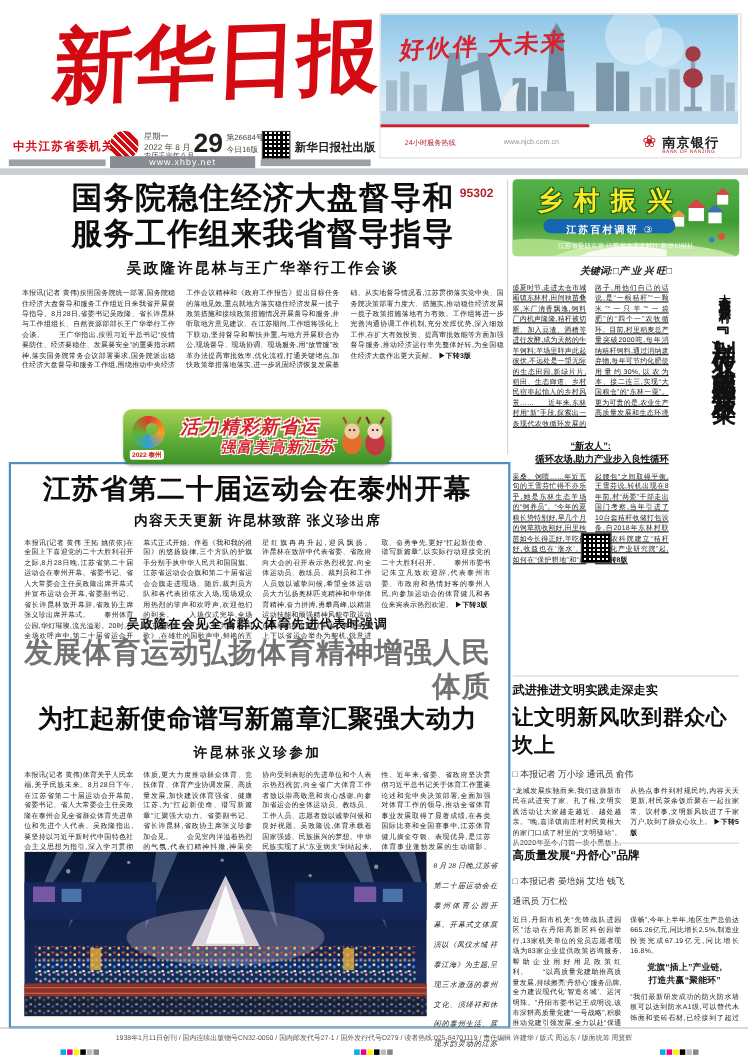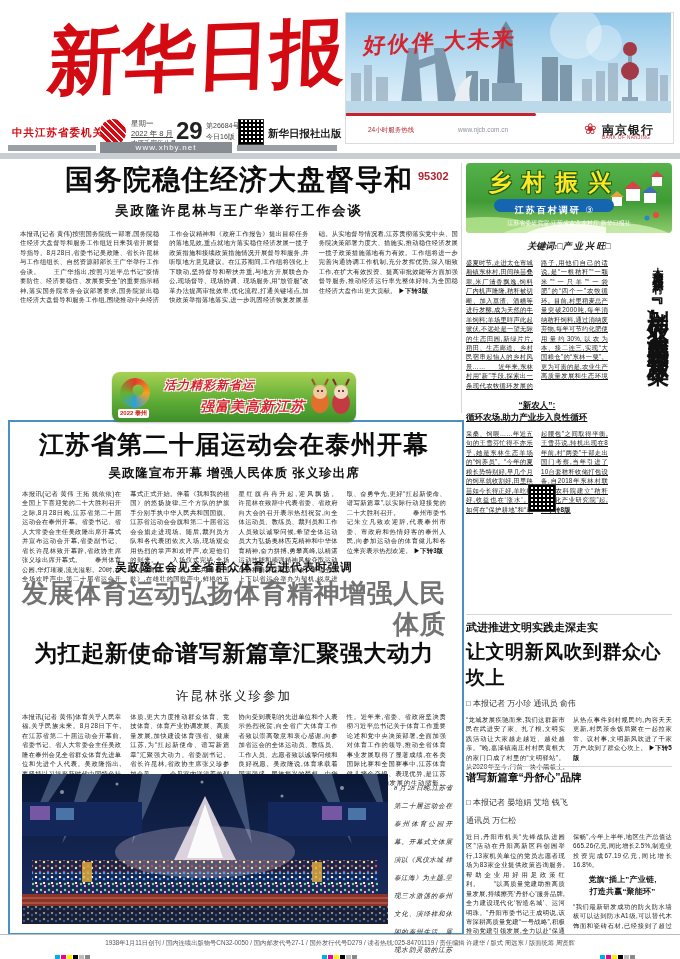--- a/index.html
+++ b/index.html
@@ -30,21 +30,21 @@
   <div class="abs serif" style="left:48px;top:4px;width:300px;font-size:74px;font-weight:bold;color:#d40a12;
               transform:skewX(-4deg) rotate(-2deg);letter-spacing:0px;line-height:1.45;">新华日报</div>
 
   <div class="abs" style="left:12px;top:126px;font-size:10.5px;font-weight:bold;color:#d40a12;letter-spacing:1px;">中共江苏省委机关报</div>
 
   <div class="abs" style="left:100px;top:119px;width:26px;height:26px;border-radius:50%;background:#d40a12;
               background-image:repeating-linear-gradient(45deg,rgba(255,255,255,.9) 0 1.5px,transparent 1.5px 5px);"></div>
 
   <div class="abs" style="left:131px;top:119px;width:46px;line-height:1.3;">
     <div style="font-size:7.5px;color:#444;">星期一</div>
-    <div style="font-size:7.5px;color:#444;text-decoration:underline;">2022 年 8 月</div>
+    <div style="font-size:7.5px;color:#444;">2022 年 8 月</div>
     <div style="font-size:6.5px;color:#444;">农历壬寅年八月初三</div>
   </div>
   <div class="abs" style="left:176px;top:117px;font-size:24px;font-weight:bold;color:#222;">29</div>
   <div class="abs" style="left:206px;top:121px;width:52px;line-height:1.5;">
     <div style="font-size:7px;color:#444;">第26684号</div>
     <div style="font-size:7px;color:#444;">今日16版</div>
   </div>
   <div class="abs qr" style="left:238px;top:119px;width:24px;height:24px;"></div>
   <div class="abs" style="left:268px;top:127px;font-size:10.5px;font-weight:bold;color:#222;">新华日报社出版</div>
 
@@ -118,20 +118,21 @@
       <span class="abs" style="left:72px;top:6px;font-size:11px;font-weight:bold;color:#b2252e;margin-top:48px;">95302</span>
       <span class="abs" style="left:112px;top:10px;font-size:6.5px;color:#8d9299;">www.njcb.com.cn</span>
       <span class="abs" style="left:238px;top:4px;font-size:15px;color:#c4242e;">❀</span>
       <span class="abs serif" style="left:256px;top:6px;font-size:12px;font-weight:bold;color:#222;letter-spacing:1px;">南京银行</span>
       <span class="abs" style="left:256px;top:19px;font-size:4.5px;color:#c4242e;letter-spacing:.5px;">BANK OF NANJING</span>
     </div>
   </div>
 
   <div class="abs" style="left:20px;top:163px;width:438px;">
     <div style="font-size:28px;font-weight:bold;text-align:center;letter-spacing:1px;color:#0d0d0d;line-height:1.18;">国务院稳住经济大盘督导和</div>
+    <div style="font-size:28px;font-weight:bold;text-align:center;letter-spacing:1px;color:#0d0d0d;line-height:1.18;">服务工作组来我省督导指导</div>
     <div class="serif" style="font-size:13.5px;font-weight:bold;text-align:center;margin-top:6px;letter-spacing:2px;">吴政隆许昆林与王广华举行工作会谈</div>
     <div class="body-text cols3 jc" style="margin-top:9px;height:112px;">
       <span>本报讯(记者 黄伟)按照国务院统一部署,国务院稳住经济大盘督导和服务工作组近日来我省开展督导指导。8月28日,省委书记吴政隆、省长许昆林与工作组组长、自然资源部部长王广华举行工作会谈。　　王广华指出,按照习近平总书记“疫情要防住、经济要稳住、发展要安全”的重要指示精神,落实国务院常务会议部署要求,国务院派出稳住经济大盘督导和服务工作组,围绕推动中央经济工作会议精神和《政府工作报告》提出目标任务的落地见效,重点就地方落实稳住经济发展一揽子政策措施和接续政策措施情况开展督导和服务,并听取地方意见建议。在江苏期间,工作组将强化上下联动,坚持督导和帮扶并重,与地方开展联合办公,现场督导、现场协调、现场服务,用“放管服”改革办法提高审批效率,优化流程,打通关键堵点,加快政策举措落地落实,进一步巩固经济恢复发展基础。从实地督导情况看,江苏贯彻落实党中央、国务院决策部署力度大、措施实,推动稳住经济发展一揽子政策措施落地有力有效。工作组将进一步完善沟通协调工作机制,充分发挥优势,深入细致工作,在扩大有效投资、提高审批效能等方面加强督导服务,推动经济运行率先整体好转,为全国稳住经济大盘作出更大贡献。</span>
       <span class="jump">▶下转3版</span>
     </div>
   </div>
   <div class="abs hairline" style="left:461px;top:163px;width:1px;height:250px;"></div>
 
   <div class="abs serif" style="left:466px;top:240px;width:206px;text-align:center;font-size:9px;font-weight:bold;font-style:italic;color:#222;">关键词:□产 业 兴 旺□</div>
   <div class="abs" style="left:466px;top:163px;width:206px;height:70px;border-radius:4px;overflow:hidden;
@@ -167,39 +168,39 @@
     <div class="abs" style="right:0;top:0;width:92px;height:350px;writing-mode:vertical-rl;">
       <span style="font-size:11px;font-weight:bold;letter-spacing:2px;margin-bottom:4px;">太仓市城厢镇东林村:</span>
       <span style="font-size:22px;font-weight:bold;letter-spacing:3px;line-height:1.25;">『别样』农业,成就大国粮仓『东林一粟』</span>
     </div>
 
     <div class="abs" style="left:0;top:0;width:142px;height:354px;text-decoration:underline;">
       <div class="body-text cols2 jc" style="height:136px;">
         <span>盛夏时节,走进太仓市城厢镇东林村,田间秧苗叠翠,米厂清香飘逸,饲料厂内机声隆隆,秸秆被切断、加入豆渣、酒糟等进行发酵,成为天然的牛羊饲料;羊场里咩声此起彼伏,不远处是一望无际的生态田园,新绿片片,稻田、生态廊道、乡村民宿串起怡人的乡村风景……　　近年来,东林村用“新”手段,探索出一条现代农牧循环发展的路子,用他们自己的话说,是“一根秸秆”“一颗米”“一只羊”“一袋肥”的“四个一”农牧循环。目前,村里稻麦总产量突破2000吨,每年消纳秸秆饲料,通过消纳废弃物,每年可节约化肥使用量约30%,以农为本、接二连三,实现“大国粮仓”的“东林一粟”。更为可贵的是,农业生产高质量发展和生态环境高水平保护在这里得到生动诠释。</span>
       </div>
       <div style="font-size:8.5px;font-weight:bold;text-align:center;margin-top:6px;">“新农人”:</div>
-      <div style="font-size:8.5px;font-weight:bold;text-align:left;margin-bottom:5px;">循环农场,助力产业步入良性循环</div>
+      <div style="font-size:8.5px;font-weight:bold;text-align:right;margin-bottom:5px;">循环农场,助力产业步入良性循环</div>
       <div class="body-text cols2 jc" style="height:150px;">
         <span>采桑、饲喂……年近五旬的王雪芬忙得不亦乐乎,她是东林生态羊场的“饲养员”。“今年的夏粮长势特别好,早几个月的饲草就收割好,田里秧苗如今长得正好,羊吃得好,收益也在‘涨水’。”　　如何在“保护耕地”和“鼓起腰包”之间取得平衡,王雪芬说,转机出现在8年前,村“两委”干部走出国门考察,当年引进了10台套秸秆收储打包设备,自2018年东林村联合省农科院建立“秸秆饲料化产业研究院”起,</span>
         <span class="jump">▶下转8版</span>
       </div>
       <div class="abs qr" style="left:62px;top:226px;width:26px;height:26px;"></div>
     </div>
   </div>
 
   <div class="abs" style="left:8px;top:420px;width:452px;height:511px;border:2px solid #4a90c2;background:#fff;"></div>
 
   <div class="abs" style="left:112px;top:372px;width:244px;height:50px;border-radius:8px;
               background:linear-gradient(180deg,#a8d153 0%,#5cab35 60%,#3f8f2a 100%);box-shadow:0 1px 2px rgba(0,0,0,.25);">
     <div class="abs" style="left:8px;top:6px;width:30px;height:30px;border-radius:50%;
                 background:conic-gradient(#e4392e,#f6a21d,#2e9fd8,#63b22f,#e4392e);
                 -webkit-mask:radial-gradient(circle at 60% 40%, transparent 0 5px, #000 6px);
                 mask:radial-gradient(circle at 60% 40%, transparent 0 5px, #000 6px);"></div>
     <div class="abs" style="left:6px;top:37px;font-size:6px;color:#c21; background:#fff;padding:0 2px;border-radius:2px;font-weight:bold;">2022 泰州</div>
-    <div class="abs" style="left:52px;top:5px;font-size:12px;font-weight:bold;font-style:italic;color:#d6232e;letter-spacing:1px;
+    <div class="abs" style="left:52px;top:5px;font-size:17px;font-weight:bold;font-style:italic;color:#d6232e;letter-spacing:1px;
                 text-shadow:1px 1px 0 #fff,-1px 1px 0 #fff,1px -1px 0 #fff,-1px -1px 0 #fff;">活力精彩新省运</div>
     <div class="abs" style="left:88px;top:26px;font-size:14px;font-weight:bold;font-style:italic;color:#d6232e;letter-spacing:1px;
                 text-shadow:1px 1px 0 #fff,-1px 1px 0 #fff,1px -1px 0 #fff,-1px -1px 0 #fff;">强富美高新江苏</div>
     <svg class="abs" style="right:2px;top:4px;" width="46" height="42" viewBox="0 0 46 42">
       <g>
         <ellipse cx="12" cy="26" rx="9" ry="11" fill="#e2702c"></ellipse>
         <circle cx="12" cy="16" r="7" fill="#f5c9a0"></circle>
         <path d="M7,9 l-3,-6 M17,9 l3,-6" stroke="#a0522d" stroke-width="2" fill="none"></path>
         <circle cx="10" cy="15" r="1" fill="#222"></circle>
           <circle cx="14" cy="15" r="1" fill="#222"></circle>
@@ -209,32 +210,32 @@
         <circle cx="33" cy="16" r="7" fill="#f7d9c4"></circle>
         <path d="M28,9 l-3,-6 M38,9 l3,-6" stroke="#7d2c31" stroke-width="2" fill="none"></path>
         <circle cx="31" cy="15" r="1" fill="#222"></circle>
           <circle cx="35" cy="15" r="1" fill="#222"></circle>
       </g>
     </svg>
   </div>
 
   <div class="abs" style="left:22px;top:428px;width:424px;">
     <div style="font-size:25px;font-weight:bold;text-align:center;letter-spacing:1px;color:#0d0d0d;">江苏省第二十届运动会在泰州开幕</div>
-    <div class="serif" style="font-size:12.5px;font-weight:bold;text-align:center;margin-top:4px;letter-spacing:1px;">吴政隆宣布开幕  增强人民体质  张义珍出席</div>
+    <div class="serif" style="font-size:12.5px;font-weight:bold;text-align:center;margin-top:4px;letter-spacing:1px;">内容天天更新  许昆林致辞  张义珍出席</div>
     <div class="body-text cols4 jc" style="margin-top:7px;height:98px;">
       <span>本报讯(记者 黄伟 王拓 姚依依)在全国上下喜迎党的二十大胜利召开之际,8月28日晚,江苏省第二十届运动会在泰州开幕。省委书记、省人大常委会主任吴政隆出席开幕式并宣布运动会开幕,省委副书记、省长许昆林致开幕辞,省政协主席张义珍出席开幕式。　　泰州体育公园,华灯璀璨,流光溢彩。20时,在全场欢呼声中,第二十届省运会开幕式正式开始。伴着《我和我的祖国》的悠扬旋律,三个方队的护旗手分别手执中华人民共和国国旗、江苏省运动会会旗和第二十届省运会会旗走进现场。随后,裁判员方队和各代表团依次入场,现场观众用热烈的掌声和欢呼声,欢迎他们的到来。　　入场仪式完毕,全场起立,高唱《中华人民共和国国歌》,在雄壮的国歌声中,鲜艳的五星红旗冉冉升起,迎风飘扬。　　许昆林在致辞中代表省委、省政府向大会的召开表示热烈祝贺,向全体运动员、教练员、裁判员和工作人员致以诚挚问候,希望全体运动员大力弘扬奥林匹克精神和中华体育精神,奋力拼搏,勇攀高峰,以精湛运动技能和顽强精神风貌夺取运动成绩和精神文明双丰收。希望全省上下以省运会举办为契机,锐意进取、奋勇争先,更好“扛起新使命、谱写新篇章”,以实际行动迎接党的二十大胜利召开。　　泰州市委书记朱立凡致欢迎辞,代表泰州市委、市政府和热情好客的泰州人民,向参加运动会的体育健儿和各位来宾表示热烈欢迎。</span>
       <span class="jump">▶下转3版</span>
     </div>
   </div>
 
   <div class="abs" style="left:22px;top:560px;width:424px;">
     <div class="kicker" style="font-size:11.5px;text-align:center;letter-spacing:1px;">吴政隆在会见全省群众体育先进代表时强调</div>
     <div style="font-size:26px;font-weight:bold;text-align:right;letter-spacing:.5px;color:#737373;margin-top:3px;line-height:1.2;">发展体育运动弘扬体育精神增强人民体质</div>
     <div style="font-size:23px;font-weight:bold;text-align:center;letter-spacing:.5px;color:#0d0d0d;line-height:1.2;">为扛起新使命谱写新篇章汇聚强大动力</div>
-    <div class="serif" style="font-size:12.5px;font-weight:normal;text-align:center;margin-top:20px;letter-spacing:2px;">许昆林张义珍参加</div>
+    <div class="serif" style="font-size:12.5px;font-weight:bold;text-align:center;margin-top:8px;letter-spacing:2px;">许昆林张义珍参加</div>
     <div class="body-text cols4 jc" style="margin-top:7px;height:118px;">
       <span>本报讯(记者 黄伟)体育关乎人民幸福,关乎民族未来。8月28日下午,在江苏省第二十届运动会开幕前,省委书记、省人大常委会主任吴政隆在泰州会见全省群众体育先进单位和先进个人代表。吴政隆指出,要坚持以习近平新时代中国特色社会主义思想为指引,深入学习贯彻习近平总书记关于体育工作重要论述和对江苏工作重要指示精神,坚持以人民为中心的发展思想,发展体育运动,弘扬体育精神,增强人民体质,更大力度推动群众体育、竞技体育、体育产业协调发展、高质量发展,加快建设体育强省、健康江苏,为“扛起新使命、谱写新篇章”汇聚强大动力。省委副书记、省长许昆林,省政协主席张义珍参加会见。　　会见室内洋溢着热烈的气氛,代表们精神抖擞,神采奕奕。在热烈的掌声中,吴政隆、许昆林、张义珍等省领导同大家挥手致意并合影留念。吴政隆代表省委、省人大常委会、省政府、省政协向受到表彰的先进单位和个人表示热烈祝贺,向全省广大体育工作者致以崇高敬意和衷心感谢,向参加省运会的全体运动员、教练员、工作人员、志愿者致以诚挚问候和良好祝愿。吴政隆说,体育承载着国家强盛、民族振兴的梦想。中华民族实现了从“东亚病夫”到站起来,从站起来到富起来的伟大飞跃,开启了从富起来到强起来的伟大飞跃,充分彰显了中国共产党领导和中国特色社会主义制度的无比优越性。近年来,省委、省政府坚决贯彻习近平总书记关于体育工作重要论述和党中央决策部署,全面加强对体育工作的领导,推动全省体育事业发展取得了显著成绩,在各类国际比赛和全国赛事中,江苏体育健儿摘金夺银、表现优异,是江苏体育事业蓬勃发展的生动缩影。</span>
       <span class="jump">▶下转3版</span>
     </div>
   </div>
 
   <div class="abs" style="left:22px;top:774px;width:366px;height:150px;overflow:hidden;">
     <svg width="366" height="150" viewBox="0 0 366 150">
       <defs>
         <linearGradient id="night" x1="0" y1="0" x2="0" y2="1">
@@ -314,21 +315,21 @@
     <div style="font-size:19px;font-weight:bold;color:#0d0d0d;margin-top:4px;letter-spacing:.5px;">让文明新风吹到群众心坎上</div>
     <div style="font-size:8px;color:#333;margin-top:7px;">□ 本报记者 万小珍  通讯员 俞伟</div>
     <div class="body-text cols2 jc" style="margin-top:6px;height:74px;">
       <span>“龙城发展疾驰而来,我们这群新市民在武进安了家、扎了根,文明实践活动让大家越走越近、越处越亲。”晚,嘉泽镇南庄村村民黄根大的家门口成了村里的“文明驿站”。从2020年至今,门前一块小黑板上,从热点事件到村规民约,内容天天更新,村民茶余饭后聚在一起拉家常、议村事,文明新风吹进了千家万户,吹到了群众心坎上。</span>
       <span class="jump">▶下转5版</span>
     </div>
   </div>
 
   <div class="abs hairline" style="left:466px;top:766px;width:206px;height:1px;"></div>
   <div class="abs" style="left:466px;top:771px;width:206px;">
-    <div style="font-size:10.5px;font-weight:bold;color:#111;">谱写新篇章“丹舒心”品牌</div>
+    <div style="font-size:10.5px;font-weight:bold;color:#111;">高质量发展“丹舒心”品牌</div>
     <div style="margin-top:6px;">
       <span style="font-size:8px;color:#333;">□ 本报记者 晏培娟 艾培 钱飞</span><br>
       <span style="font-size:8px;color:#333;">通讯员 万仁松</span>
     </div>
     <div class="body-text cols2 jc" style="margin-top:5px;height:104px;">
       <p>近日,丹阳市机关“先锋战队进园区”活动在丹阳高新区科创园举行,13家机关单位的党员志愿者现场为83家企业提供政策咨询服务,帮助企业用好用足政策红利。　　“以高质量党建助推高质量发展,持续擦亮‘丹舒心’服务品牌,全力建设现代化‘智造名城’、运河明珠。”丹阳市委书记王成明说,该市深耕高质量党建“一号战略”,积极推动党建引领发展,全力以赴“保通保畅”,今年上半年,地区生产总值达665.26亿元,同比增长2.5%,制造业投资完成67.19亿元,同比增长16.8%。</p>
       <p style="font-weight:bold;font-size:8px;text-align:center;white-space:pre-line;margin:4px 0;">党旗“插上”产业链,
 打造共赢“聚能环”</p>
       <p>“我们最新研发成功的防火防水墙板可以达到防水A1级,可以替代木饰面和瓷砖石材,已经接到了超过1000万平方米的订单。”江苏肯帝亚木业有限公司董事长郦海星说,在党员骨干的攻坚下,企业新产品研发跑出“加速度”。</p>
 

